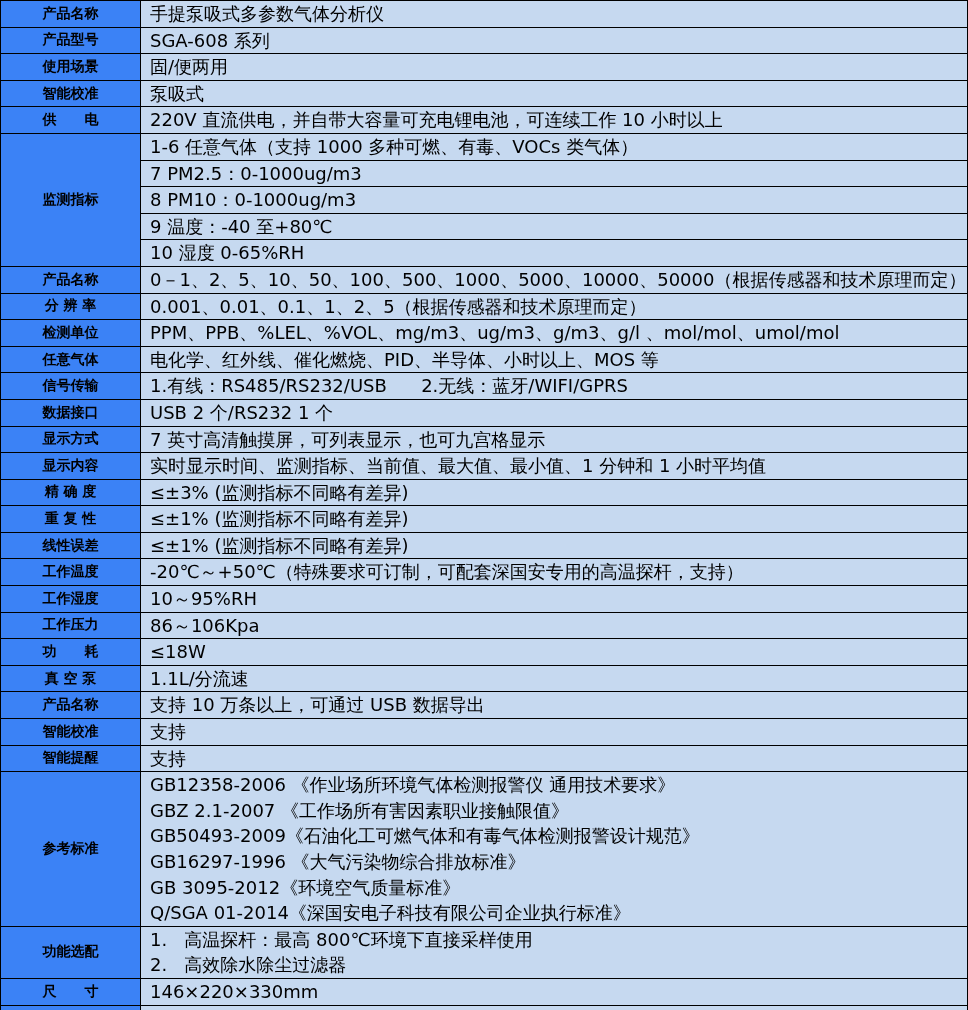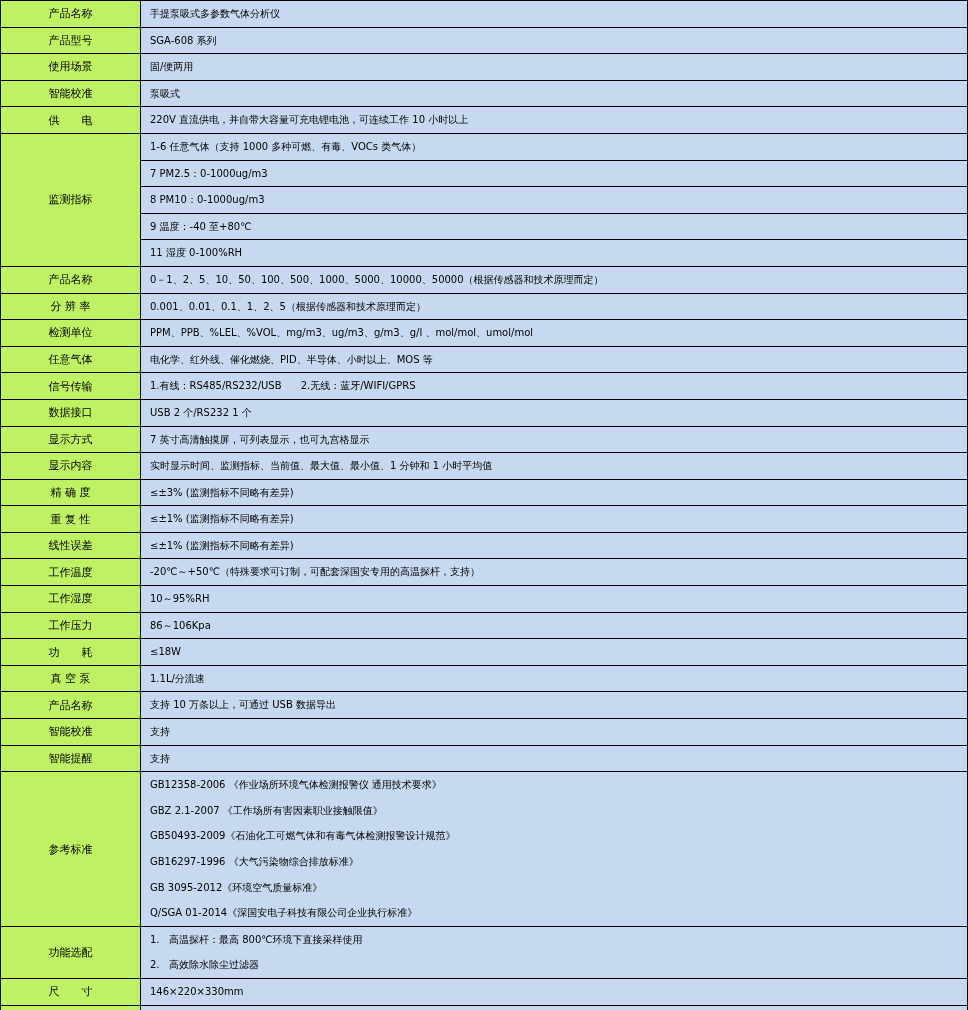--- a/index.html
+++ b/index.html
@@ -17,30 +17,30 @@
     table-layout: fixed;
     font-family: "DejaVu Sans", sans-serif;
   }
   table.spec td {
     border: 1px solid #000000;
     vertical-align: middle;
     overflow: hidden;
   }
   td.label {
     width: 139px;
-    background: #bef264;
-    font-weight: normal;
-    font-size: 11px;
+    background: #3b82f6;
+    font-weight: bold;
+    font-size: 14px;
     color: #000000;
     text-align: center;
     white-space: pre;
   }
   td.value {
     background: #C6D9F0;
-    font-size: 10px;
+    font-size: 18px;
     color: #000000;
     padding: 0 4px 0 9px;
     white-space: pre;
   }
   td.value .line {
     display: block;
     line-height: 25.6px;
     white-space: pre;
   }
   tr.spec-row {
@@ -83,21 +83,21 @@
       <tr class="spec-row">
         <td class="value"><span class="line">7 PM2.5：0-1000ug/m3</span></td>
       </tr>
       <tr class="spec-row">
         <td class="value"><span class="line">8 PM10：0-1000ug/m3</span></td>
       </tr>
       <tr class="spec-row">
         <td class="value"><span class="line">9 温度：-40 至+80℃</span></td>
       </tr>
       <tr class="spec-row">
-        <td class="value"><span class="line">11 湿度 0-100%RH</span></td>
+        <td class="value"><span class="line">10 湿度 0-65%RH</span></td>
       </tr>
       <tr class="spec-row">
         <td class="label" rowspan="1">产品名称</td>
         <td class="value"><span class="line">0－1、2、5、10、50、100、500、1000、5000、10000、50000（根据传感器和技术原理而定）</span></td>
       </tr>
       <tr class="spec-row">
         <td class="label" rowspan="1">分 辨 率</td>
         <td class="value"><span class="line">0.001、0.01、0.1、1、2、5（根据传感器和技术原理而定）</span></td>
       </tr>
       <tr class="spec-row">

